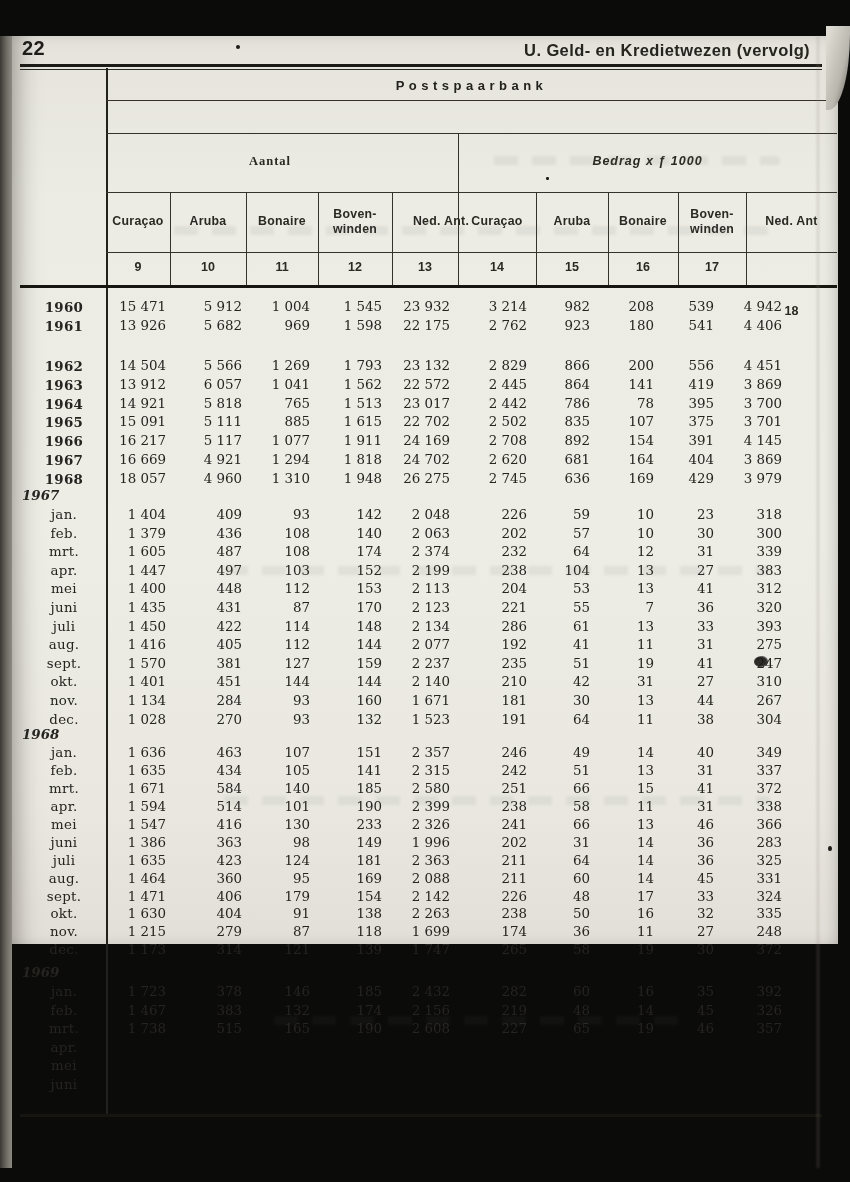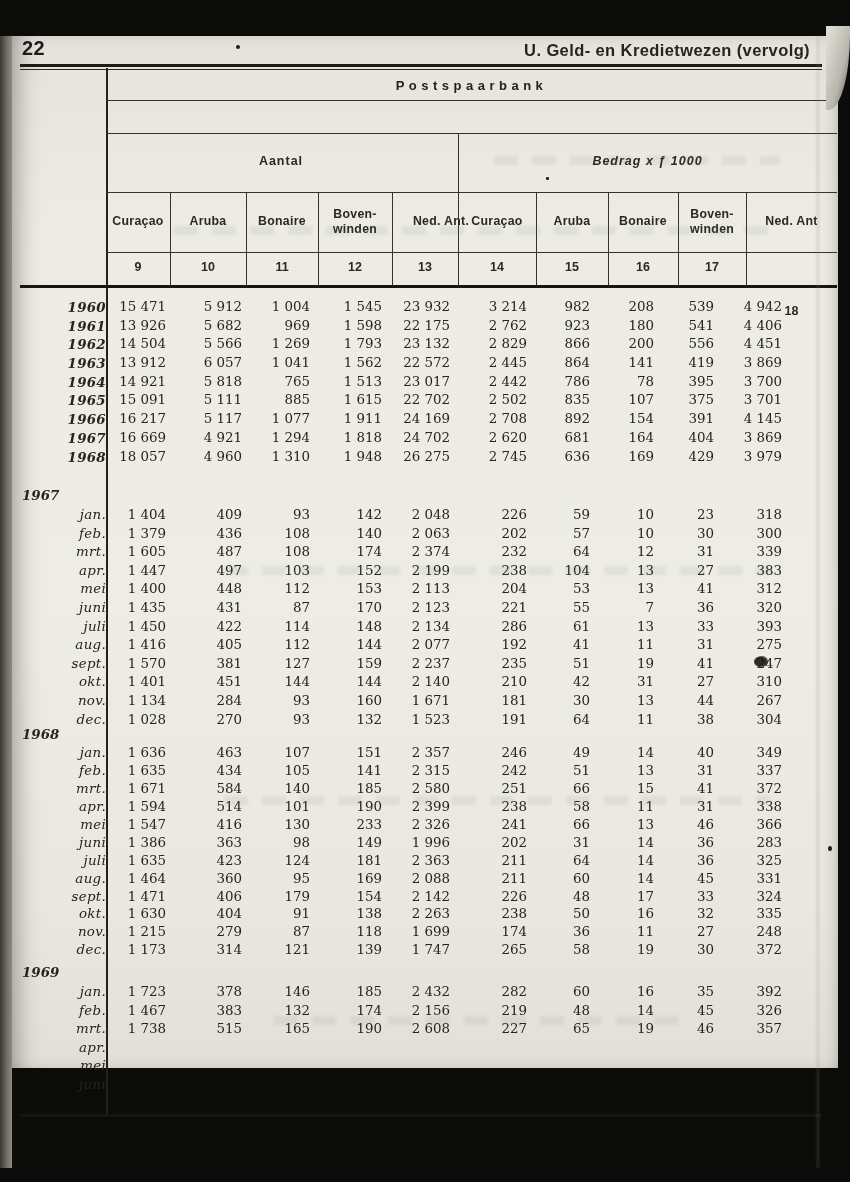--- a/index.html
+++ b/index.html
@@ -1,19 +1,19 @@
 <!DOCTYPE html>
 <html><head>
 <meta charset="utf-8">
 <style>
   html,body{margin:0;padding:0;background:#0b0b0a;}
   .scan{position:relative;width:850px;height:1182px;background:#0b0b0a;overflow:hidden;
         font-family:"Liberation Sans",sans-serif;}
   
-  .page{position:absolute;left:10px;top:36px;width:828px;height:1032px;
+  .page{position:absolute;left:10px;top:36px;width:828px;height:908px;
         background:linear-gradient(180deg,#e5e3dc 0%,#ecebe4 18%,#edece5 55%,#e9e7e0 85%,#e2dfd8 100%);
         box-shadow:inset 22px 0 26px -18px rgba(60,56,50,.55), inset -10px 0 18px -12px rgba(70,66,60,.45);}
   .gutter{position:absolute;left:0;top:36px;width:12px;height:1132px;
         background:linear-gradient(90deg,#3a3833,#6f6c65 55%,#8d8a82);}
   .crease{position:absolute;left:806px;top:0;width:4px;height:1132px;
         background:linear-gradient(90deg,rgba(255,255,255,0),rgba(140,134,124,.30),rgba(255,255,255,0));
         filter:blur(1px);}
   .curl{position:absolute;right:0px;top:26px;width:24px;height:84px;
         background:linear-gradient(105deg,#dedbd3 10%,#b9b6ae 60%,#55534e);
         border-radius:0 0 90% 0;}
@@ -39,21 +39,21 @@
   .t-sub{position:absolute;top:118px;text-align:center;font-size:12.5px;font-weight:700;
         color:#2a2822;letter-spacing:1px;}
   .hcell{position:absolute;display:flex;align-items:center;justify-content:center;text-align:center;
         font-size:12.3px;font-weight:700;color:#2b2924;white-space:pre-line;line-height:1.25;letter-spacing:.3px;}
   .ncell{position:absolute;text-align:center;font-size:12.5px;font-weight:700;color:#2b2924;}
   
   .block{position:absolute;left:0;width:828px;}
   .drow{display:grid;grid-template-columns:96px 60px 76px 68px 72px 68px 77px 63px 64px 60px 68px;}
   .dcell{font-family:"DejaVu Serif",serif;font-size:13.4px;color:#262420;text-align:right;
         overflow:visible;white-space:nowrap;}
-  .lab{text-align:right;padding-left:12px;font-style:italic;font-weight:700;letter-spacing:.3px;}
+  .lab{text-align:center;padding-left:12px;font-weight:700;letter-spacing:.3px;}
   .mlab{font-weight:400;}
   .ylabel{position:absolute;left:12px;font-family:"DejaVu Serif",serif;font-style:italic;font-weight:700;
         font-size:13.4px;color:#262420;}
   .speck{position:absolute;background:#1d1c19;border-radius:50%;}
   .smudge{position:absolute;width:14px;height:11px;border-radius:55% 45% 50% 50%;
         background:radial-gradient(ellipse at 45% 50%,#191814 55%,rgba(25,24,20,.2) 90%);
         filter:blur(.4px);opacity:.9;}
 </style>
 </head>
 <body>
@@ -64,21 +64,21 @@
 
     <div class="page-num">22</div>
     <div class="section-title">U.  Geld- en Kredietwezen (vervolg)</div>
     <div class="double-rule"></div>
 
     <div class="vline"></div>
     <div class="t-title">Postspaarbank</div>
     <div class="hline" style="left:96px;top:64px;width:731px;"></div>
     <div class="hline" style="left:96px;top:97px;width:731px;"></div>
     <div class="vsep" style="left:448px;top:97px;height:59px;"></div>
-    <div class="t-sub" style="left:95px;width:352px;">Aantal</div>
+    <div class="t-sub" style="left:84px;width:352px;font-family:Liberation Serif, serif;">Aantal</div>
     <div class="t-sub" style="left:448px;width:379px;font-style:italic;">Bedrag x ƒ 1000</div>
     <div class="hline" style="left:96px;top:156px;width:731px;"></div>
     <div id="col-seps">
         <div class="vsep" style="left: 160px; top: 156px; height: 93px;"></div>
         <div class="vsep" style="left: 236px; top: 156px; height: 93px;"></div>
         <div class="vsep" style="left: 308px; top: 156px; height: 93px;"></div>
         <div class="vsep" style="left: 382px; top: 156px; height: 93px;"></div>
         <div class="vsep" style="left: 448px; top: 156px; height: 93px;"></div>
         <div class="vsep" style="left: 526px; top: 156px; height: 93px;"></div>
         <div class="vsep" style="left: 598px; top: 156px; height: 93px;"></div>
@@ -134,21 +134,21 @@
           <div class="dcell num">5 682</div>
           <div class="dcell num">969</div>
           <div class="dcell num">1 598</div>
           <div class="dcell num">22 175</div>
           <div class="dcell num">2 762</div>
           <div class="dcell num">923</div>
           <div class="dcell num">180</div>
           <div class="dcell num">541</div>
           <div class="dcell num">4 406</div>
         </div>
-        <div class="drow" style="height: 18.7px; line-height: 18.7px;">
+        <div class="drow" style="height: 18.7px; line-height: 18.7px; margin-top: 22px;">
           <div class="dcell lab">1962</div>
           <div class="dcell num">14 504</div>
           <div class="dcell num">5 566</div>
           <div class="dcell num">1 269</div>
           <div class="dcell num">1 793</div>
           <div class="dcell num">23 132</div>
           <div class="dcell num">2 829</div>
           <div class="dcell num">866</div>
           <div class="dcell num">200</div>
           <div class="dcell num">556</div>

